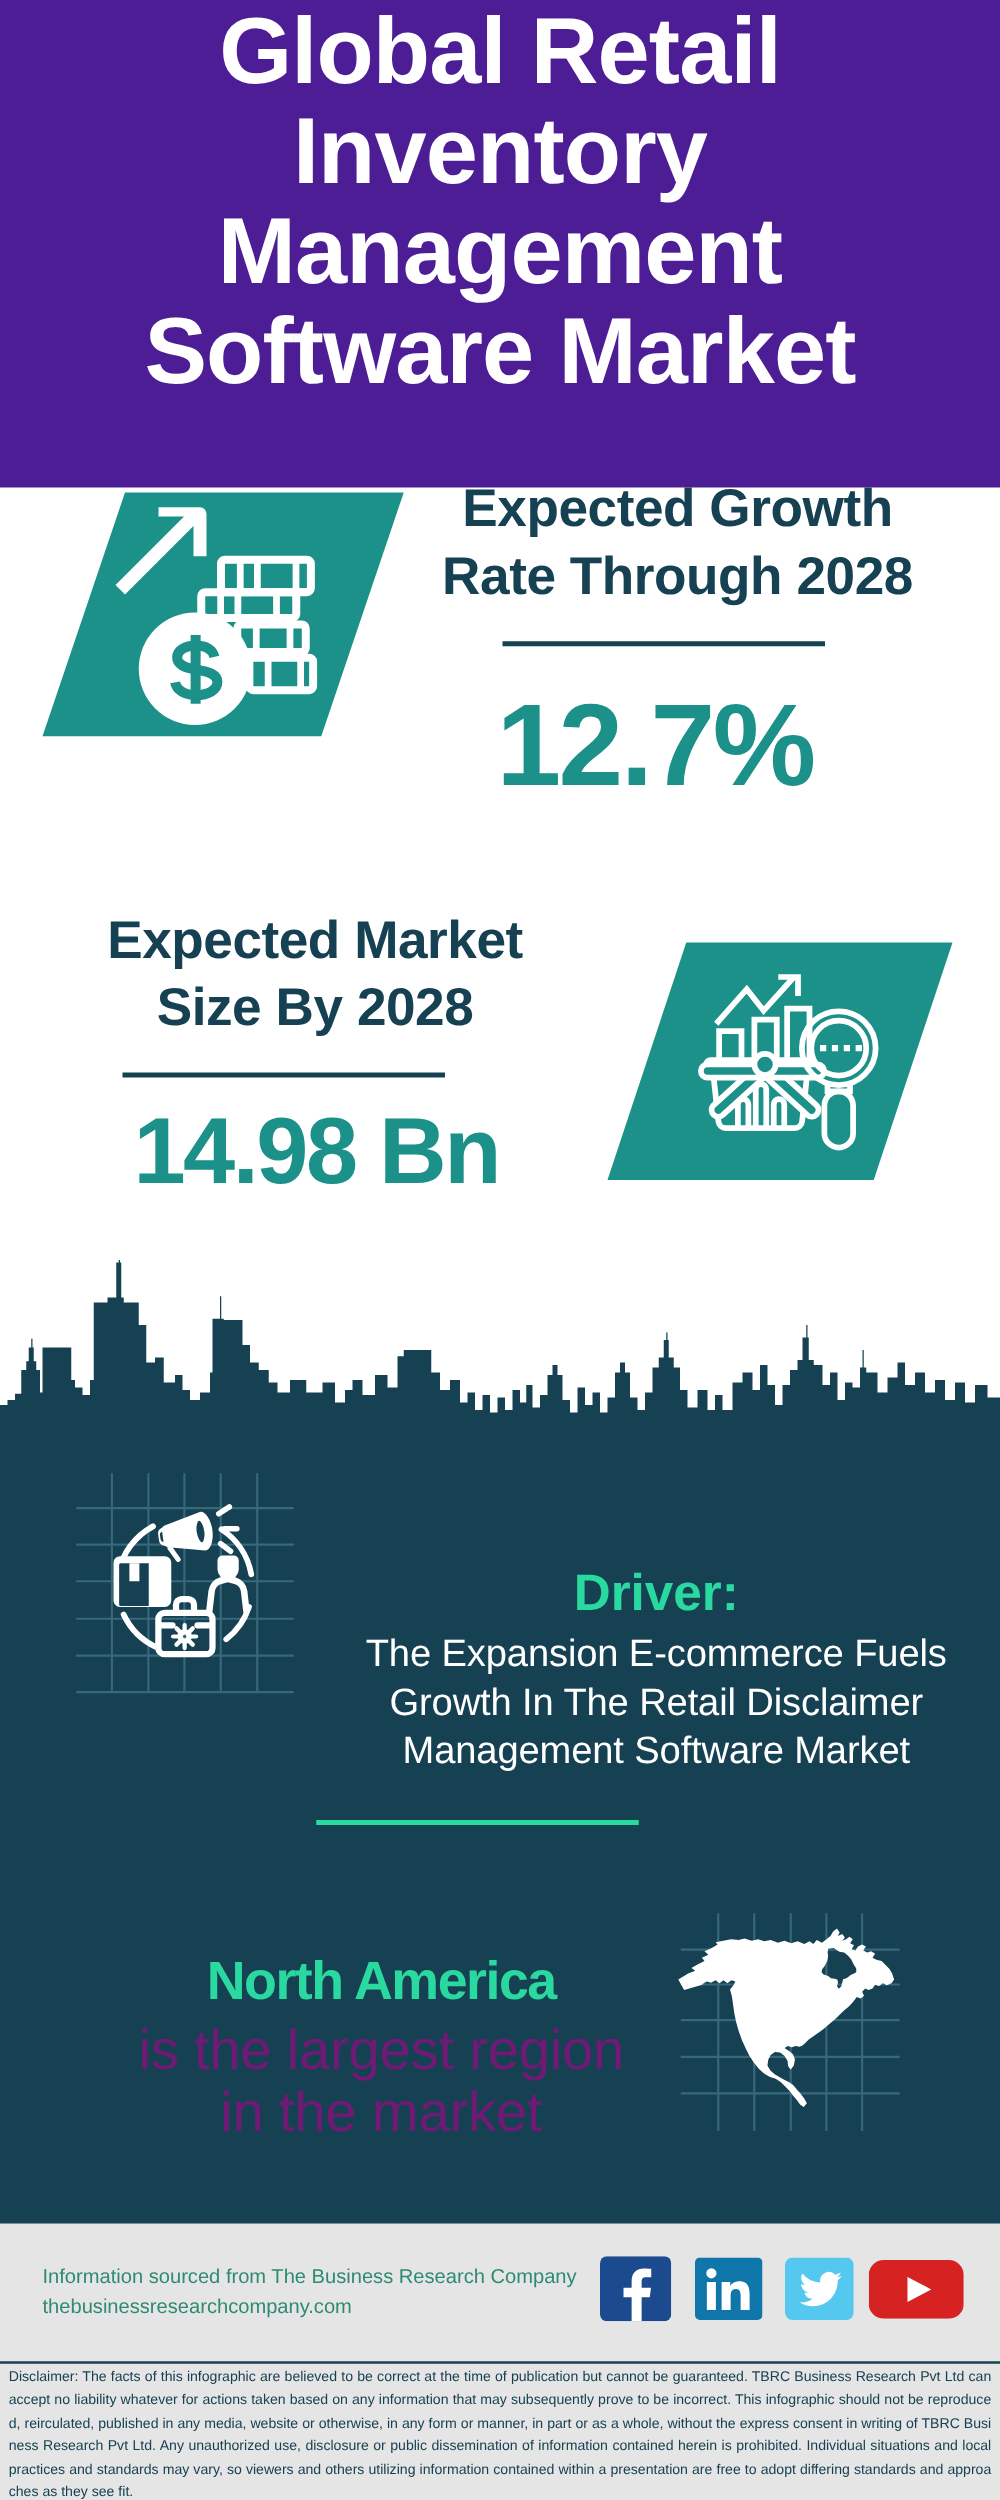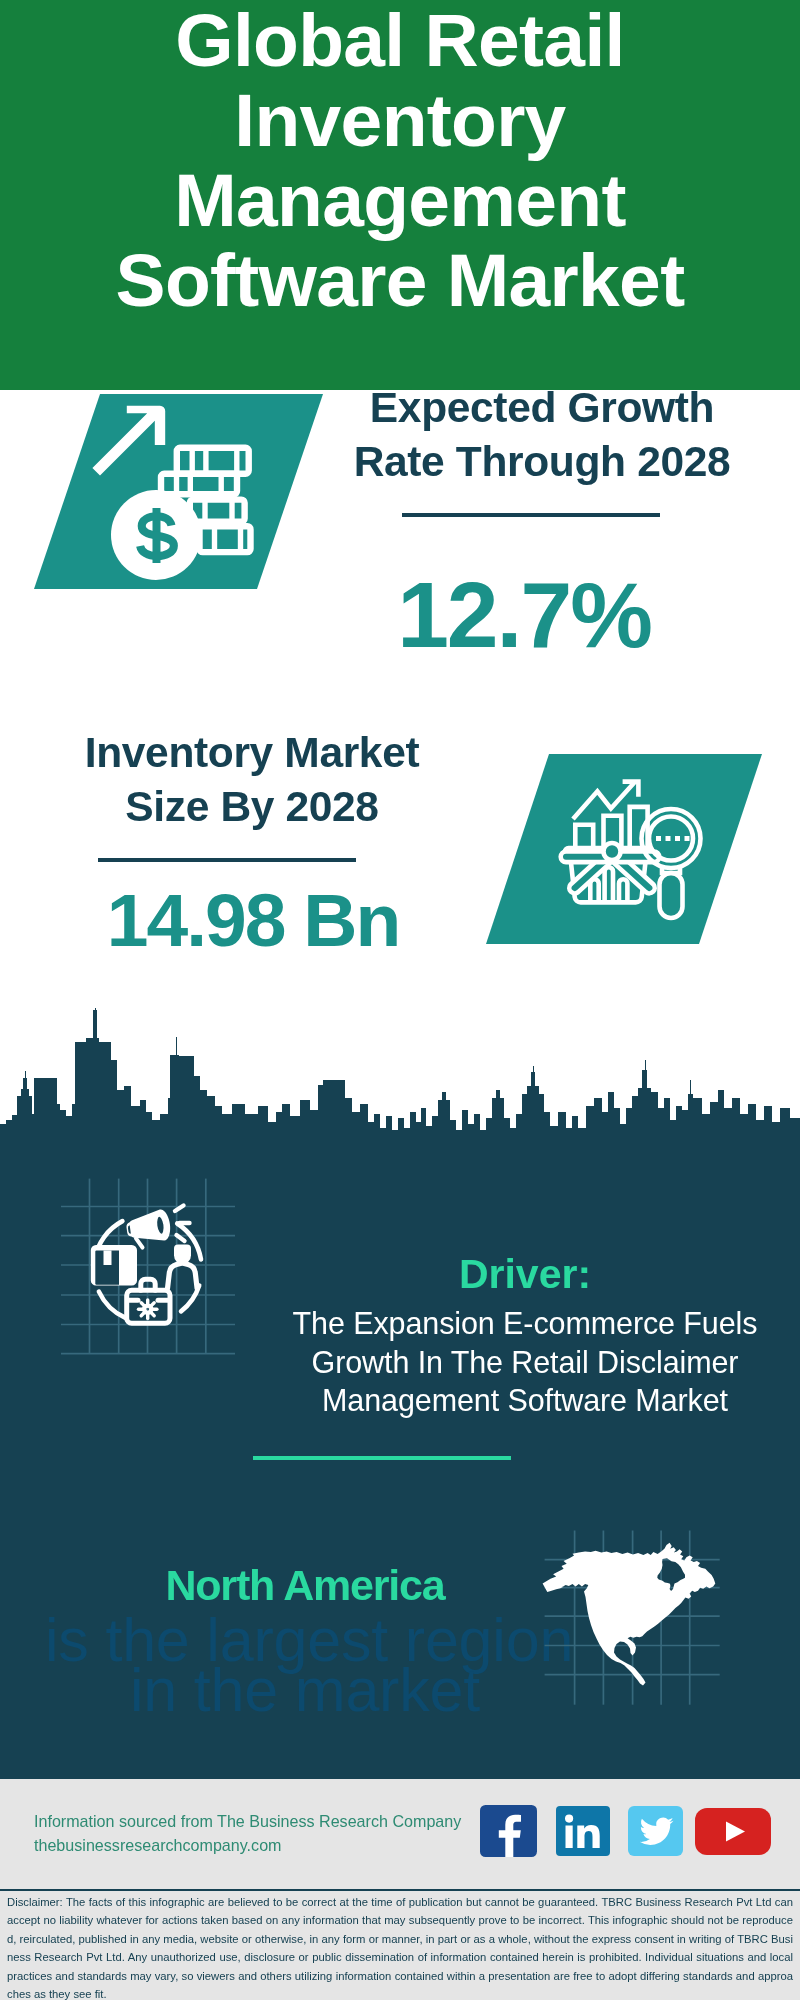--- a/index.html
+++ b/index.html
@@ -1,30 +1,30 @@
 <!DOCTYPE html>
 <html><head>
 <meta charset="utf-8">
 <style>
   html,body{margin:0;padding:0;}
   body{width:800px;height:2000px;background:#ffffff;font-family:"Liberation Sans",sans-serif;-webkit-font-smoothing:antialiased;}
   .page{position:relative;width:800px;height:2000px;overflow:hidden;background:#fff;}
 
   
-  .header{position:absolute;left:0;top:0;width:800px;height:390px;background:#15803d;}
+  .header{position:absolute;left:0;top:0;width:800px;height:390px;background:#4c1d95;}
   .header-title{position:absolute;left:0;top:0;width:800px;text-align:center;color:#ffffff;
     font-size:75px;font-weight:bold;line-height:80px;letter-spacing:-0.7px;padding-top:0px;}
 
   
   .stat1-icon{position:absolute;left:20px;top:380px;}
   .stat1-text{position:absolute;left:332px;top:381px;width:420px;text-align:center;white-space:nowrap;}
   .stat-label{color:#164152;font-size:42.5px;font-weight:bold;line-height:54px;letter-spacing:-0.35px;text-align:center;}
   .stat-rule{height:4px;background:#164152;width:258px;margin:24px auto 0 auto;position:relative;}
   .stat-value{color:#1b9189;font-weight:bold;letter-spacing:-2px;}
-  .stat1-text .stat-value{font-size:93px;line-height:93px;margin-top:52px;position:relative;left:-18px;}
+  .stat1-text .stat-value{font-size:93px;line-height:93px;margin-top:33px;position:relative;left:-18px;}
   .stat1-text .stat-rule{left:-11px;}
   .stat2-text .stat-value{font-size:75px;line-height:75px;margin-top:21px;position:relative;left:1px;}
   .stat2-text .stat-rule{left:-25px;}
 
   
   .stat2-text{position:absolute;left:42px;top:726px;width:420px;text-align:center;white-space:nowrap;}
   .stat2-icon{position:absolute;left:470px;top:740px;}
 
   
   .lower{position:absolute;left:0;top:1144px;width:800px;height:635px;background:#164152;}
@@ -34,21 +34,21 @@
   .driver-icon{position:absolute;left:55px;top:1175px;}
   .driver-text{position:absolute;left:255px;top:1254px;width:540px;text-align:center;white-space:nowrap;}
   .driver-head{color:#2ad9a0;font-size:41px;font-weight:bold;line-height:41px;}
   .driver-body{color:#ffffff;font-size:30.5px;font-weight:normal;line-height:38.5px;margin-top:9px;letter-spacing:-0.1px;}
 
   .divider{position:absolute;left:253px;top:1456px;width:258px;height:4px;background:#2ad9a0;}
 
   
   .region-text{position:absolute;left:45px;top:1536px;width:520px;text-align:center;white-space:nowrap;}
   .region-head{color:#2ad9a0;font-size:43px;font-weight:bold;line-height:43px;letter-spacing:-1.2px;margin-top:28px;}
-  .region-body{color:#0c4a6e;font-size:61px;font-weight:normal;line-height:50px;margin-top:8px;letter-spacing:-0.2px;}
+  .region-body{color:#701a75;font-size:45px;font-weight:normal;line-height:50px;margin-top:8px;letter-spacing:-0.2px;}
   .region-map{position:absolute;left:535px;top:1525px;}
 
   
   .footer{position:absolute;left:0;top:1779px;width:800px;height:250px;background:#e5e5e5;}
   .footer > *{position:absolute;}
   .footer-rule{left:0;top:110px;width:800px;height:1.5px;background:#164152;}
   .src-text{left:34px;top:31px;color:#2e8b73;font-size:16.1px;line-height:23.5px;}
   .social{left:480px;top:26px;}
   .s-icon{display:block;line-height:0;position:absolute;}
   .s-fb{left:0;top:0;}
@@ -111,21 +111,21 @@
     <div class="stat-value">12.7%</div>
   </div>
 
   <div class="lower"></div>
   <svg class="skyline" width="800" height="145" viewBox="0 0 800 145">
     <path fill="#164152" d="M0,145 L0,119 L6,119 L6,115 L12,115 L12,110 L17,110 L17,91 L21,91 L21,84 L23,84 L23,73 L25,73 L25,66 L26,66 L26,73 L27,73 L27,84 L29,84 L29,91 L32,91 L32,109 L34,109 L34,73 L57,73 L57,99 L60,99 L60,105 L66,105 L66,111 L72,111 L72,99 L75,99 L75,37 L86,37 L86,33 L93,33 L93,5 L95,5 L95,3 L96,3 L96,5 L97,5 L97,33 L99,33 L99,37 L111,37 L111,55 L117,55 L117,85 L124,85 L124,81 L131,81 L131,101 L140,101 L140,95 L146,95 L146,107 L152,107 L152,115 L160,115 L160,109 L168,109 L168,93 L170,93 L170,50 L176,50 L176,32 L177,32 L177,50 L179,50 L179,51 L194,51 L194,71 L200,71 L200,85 L207,85 L207,91 L215,91 L215,101 L222,101 L222,109 L232,109 L232,99 L245,99 L245,109 L258,109 L258,101 L268,101 L268,117 L276,117 L276,107 L282,107 L282,99 L290,99 L290,111 L300,111 L300,95 L310,95 L310,105 L318,105 L318,80 L323,80 L323,75 L345,75 L345,93 L352,93 L352,107 L360,107 L360,99 L368,99 L368,117 L374,117 L374,109 L380,109 L380,123 L386,123 L386,111 L392,111 L392,125 L398,125 L398,113 L404,113 L404,123 L410,123 L410,107 L416,107 L416,117 L421,117 L421,103 L426,103 L426,121 L432,121 L432,111 L438,111 L438,95 L442,95 L442,87 L446,87 L446,95 L450,95 L450,115 L456,115 L456,125 L462,125 L462,105 L468,105 L468,119 L474,119 L474,109 L480,109 L480,125 L486,125 L486,113 L492,113 L492,93 L496,93 L496,85 L500,85 L500,93 L504,93 L504,113 L510,113 L510,123 L516,123 L516,109 L522,109 L522,89 L527,89 L527,81 L531,81 L531,67 L533,67 L533,61 L534,61 L534,67 L535,67 L535,81 L539,81 L539,89 L544,89 L544,107 L550,107 L550,121 L558,121 L558,107 L566,107 L566,123 L572,123 L572,111 L578,111 L578,123 L586,123 L586,101 L594,101 L594,93 L602,93 L602,107 L608,107 L608,87 L614,87 L614,103 L620,103 L620,119 L626,119 L626,103 L632,103 L632,91 L638,91 L638,83 L642,83 L642,65 L645,65 L645,55 L646,55 L646,65 L647,65 L647,83 L651,83 L651,87 L658,87 L658,103 L664,103 L664,93 L670,93 L670,115 L676,115 L676,101 L682,101 L682,105 L688,105 L688,89 L690,89 L690,75 L691,75 L691,89 L693,89 L693,93 L702,93 L702,109 L710,109 L710,97 L718,97 L718,85 L724,85 L724,103 L732,103 L732,93 L740,93 L740,109 L748,109 L748,99 L756,99 L756,115 L764,115 L764,101 L772,101 L772,117 L780,117 L780,103 L790,103 L790,113 L800,113 L800,145 Z"></path>
   </svg>
 
   <div class="stat2-text">
     <div class="stat-label">
-      <div>Inventory Market</div>
+      <div>Expected Market</div>
       <div>Size By 2028</div>
     </div>
     <div class="stat-rule"></div>
     <div class="stat-value">14.98 Bn</div>
   </div>
   <div class="stat2-icon">
     <svg width="300" height="220" viewBox="470 740 300 220">
       <polygon points="549,754 762,754 699,944 486,944" fill="#1b9189"></polygon>
       <g fill="none" stroke="#ffffff" stroke-width="4.6" stroke-linejoin="miter" stroke-linecap="butt">
         <polyline points="573,819 597.4,791.3 610.9,808.5 634.8,782"></polyline>

